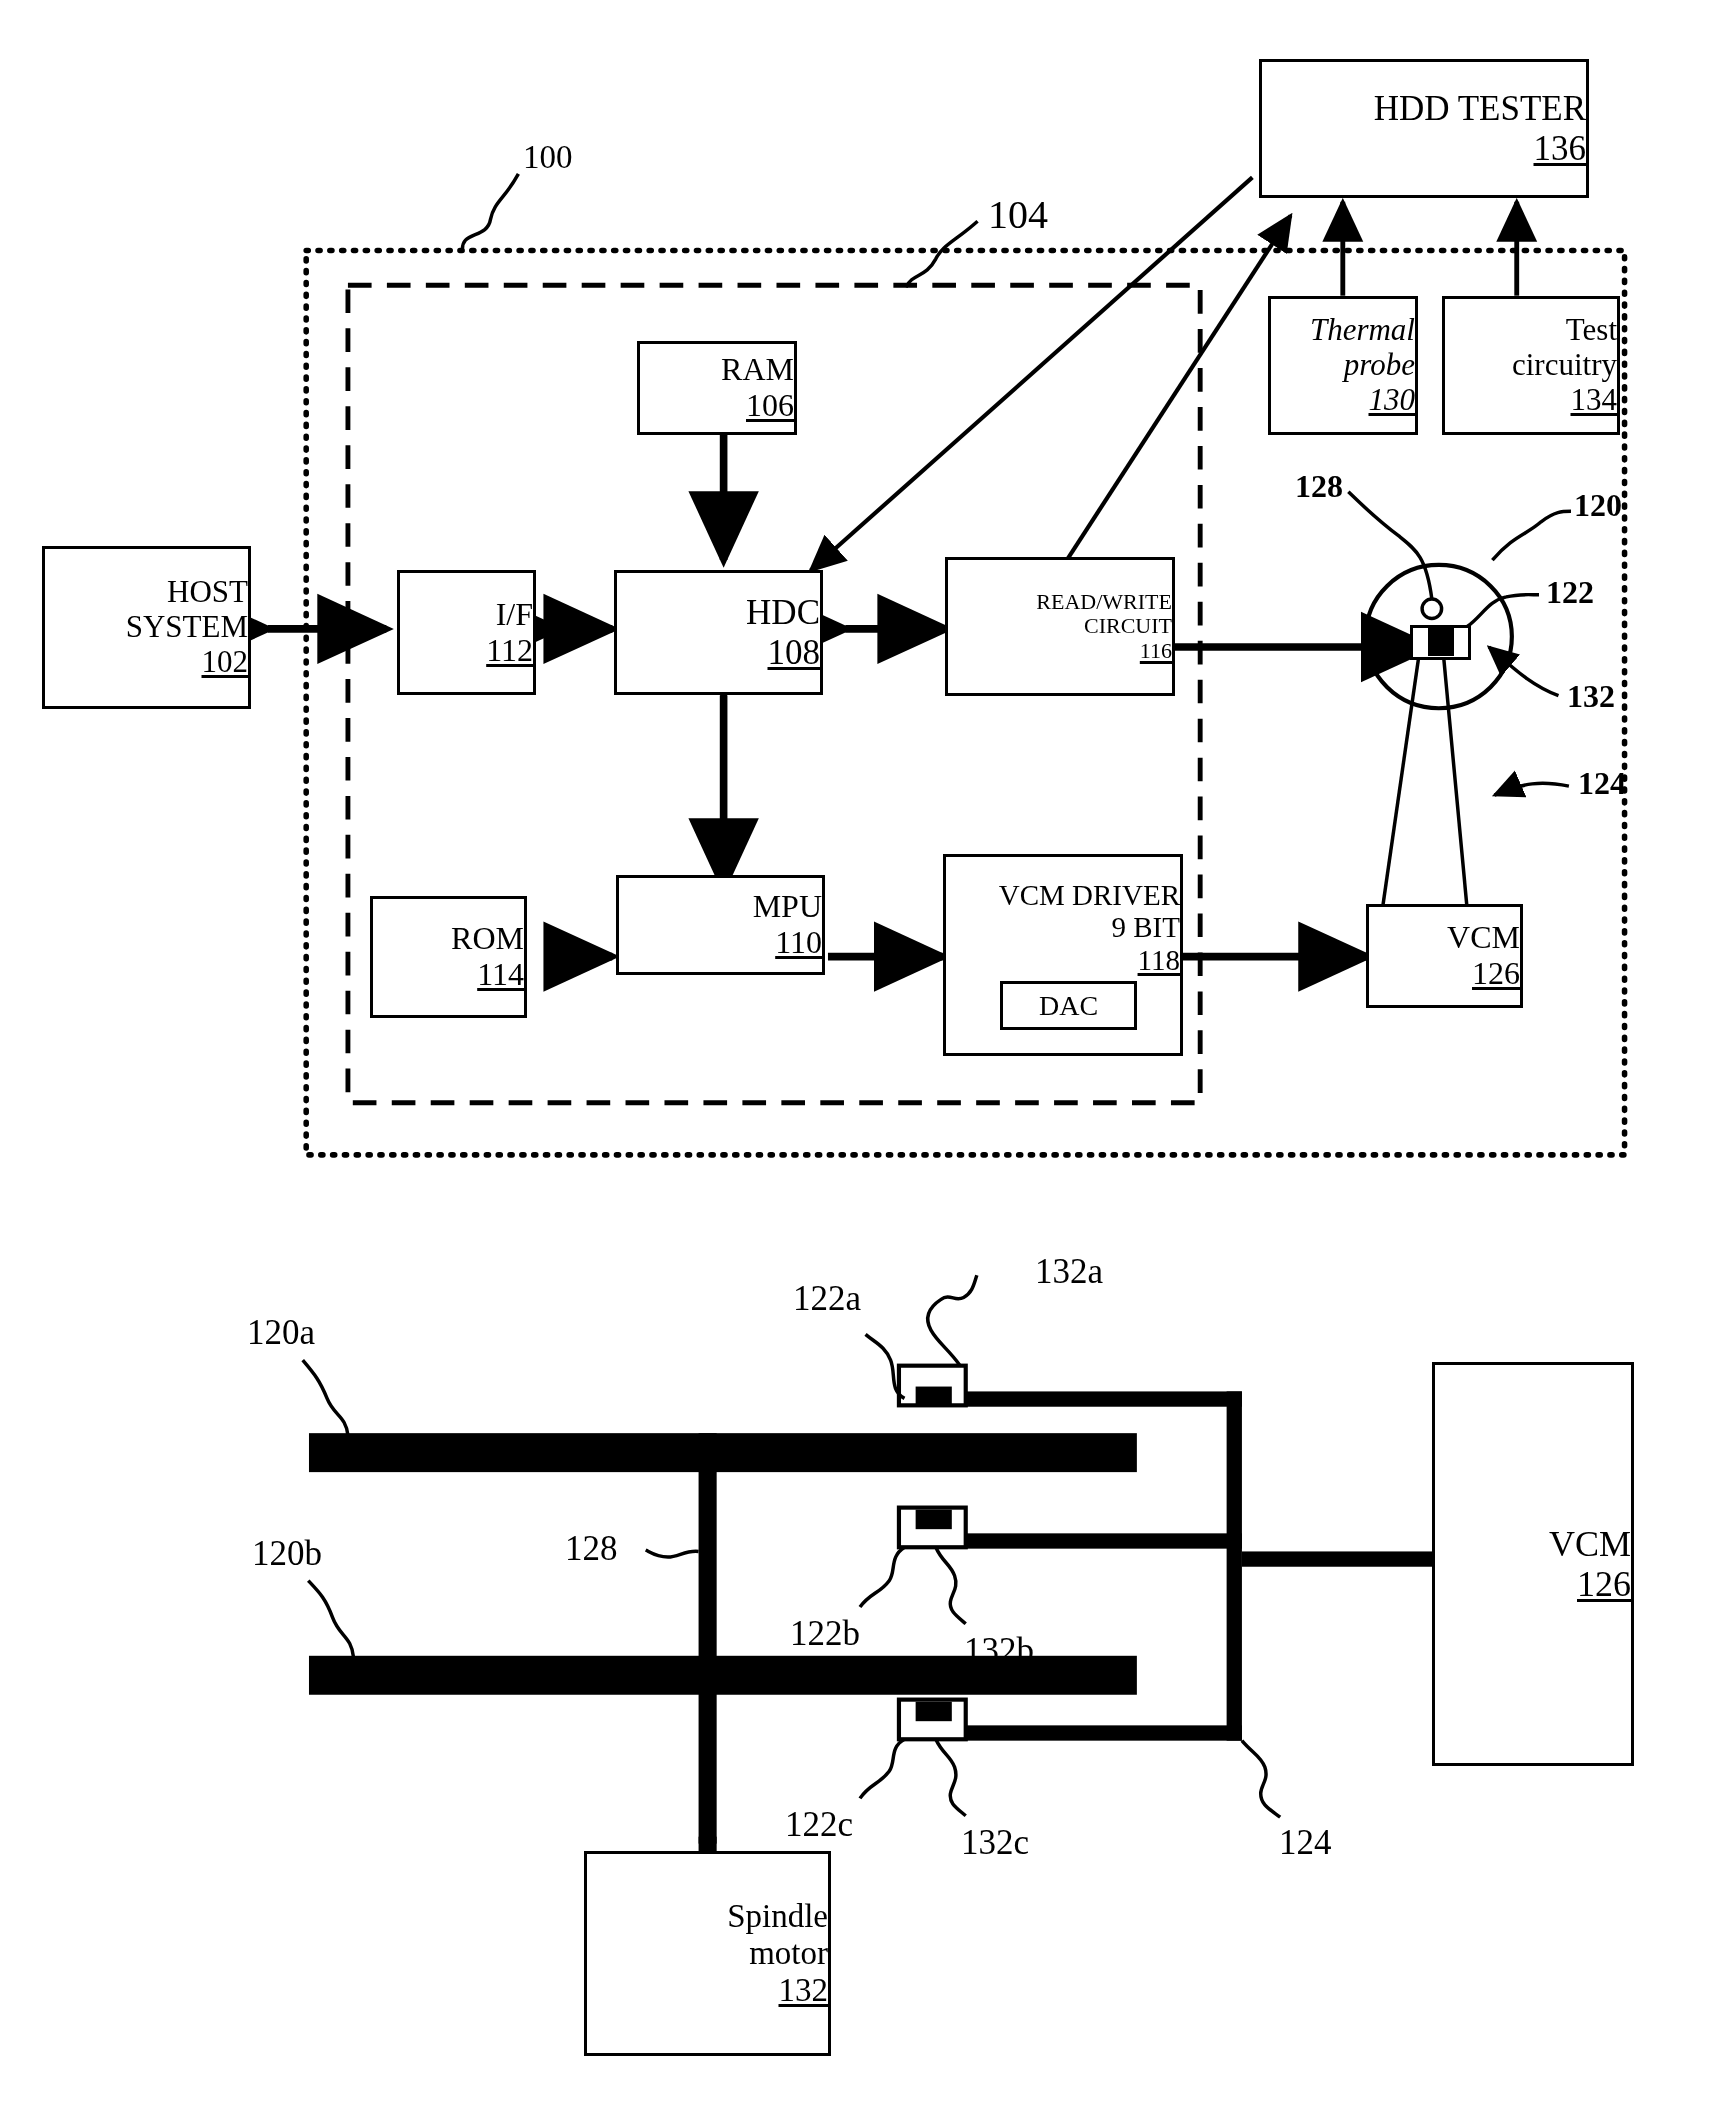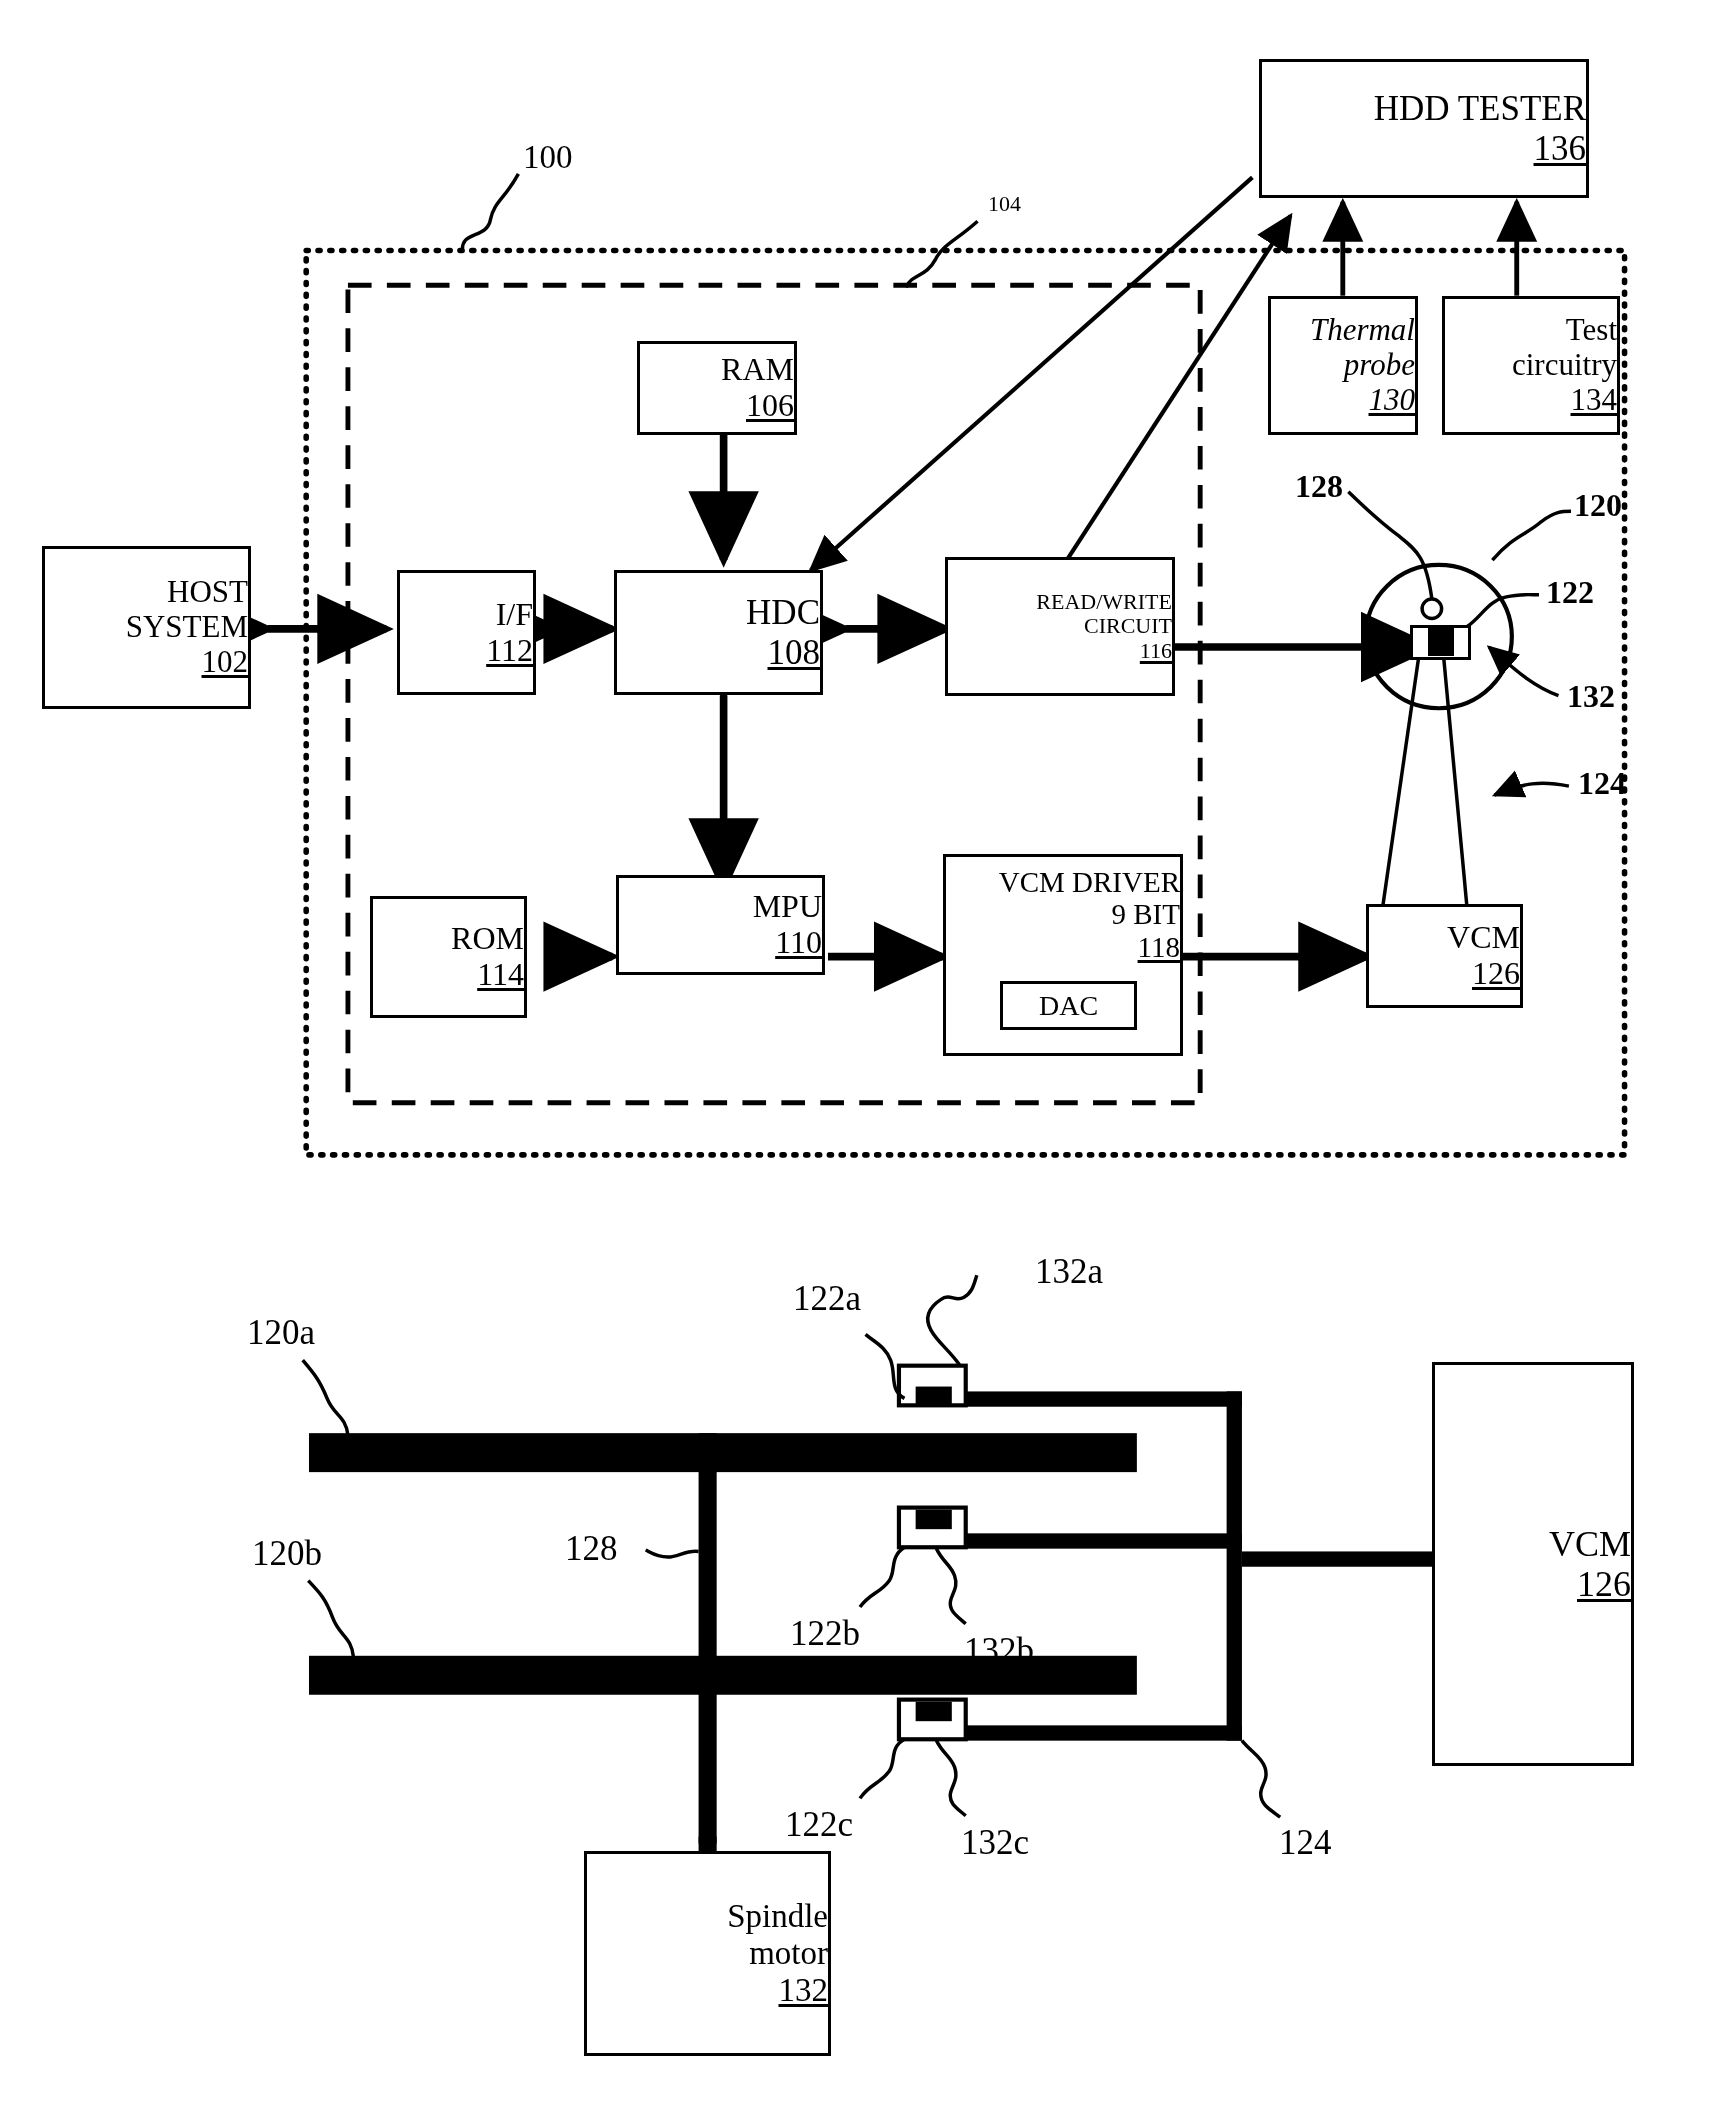--- a/index.html
+++ b/index.html
@@ -169,40 +169,40 @@
   <div class="box" style="left:370px;top:896px;width:157px;height:122px;font-size:32px;">
     <span class="t">ROM</span>
     <span class="t num">114</span>
   </div>
 
   <div class="box" style="left:616px;top:875px;width:209px;height:100px;font-size:32px;">
     <span class="t">MPU</span>
     <span class="t num">110</span>
   </div>
 
-  <div class="box" style="left:943px;top:854px;width:240px;height:202px;font-size:29px;justify-content:flex-start;padding-top:9px;">
+  <div class="box" style="left:943px;top:854px;width:240px;height:202px;font-size:29px;justify-content:flex-start;padding-top:22px;">
     <span class="t">VCM DRIVER</span>
     <span class="t">9 BIT</span>
     <span class="t num">118</span>
     <div class="small-inner" style="left:54px;top:124px;width:131px;height:43px;font-size:28px;">
       <span class="t">DAC</span>
     </div>
   </div>
 
   <div class="box" style="left:1366px;top:904px;width:157px;height:104px;font-size:32px;">
     <span class="t">VCM</span>
     <span class="t num">126</span>
   </div>
 
   <div style="position:absolute;left:1410px;top:625px;width:61px;height:35px;
               border:3.5px solid #000;background:#fff;box-sizing:border-box;"></div>
   <div style="position:absolute;left:1428px;top:628px;width:26.4px;height:28px;background:#000;"></div>
 
   <div class="ref" style="left:523px;top:139px;font-size:33px;">100</div>
-  <div class="ref" style="left:988px;top:191px;font-size:22px;">104</div>
+  <div class="ref" style="left:988px;top:191px;font-size:40px;">104</div>
   <div class="ref" style="left:1295px;top:468px;font-size:32px;font-weight:bold;">128</div>
   <div class="ref" style="left:1574px;top:487px;font-size:32px;font-weight:bold;">120</div>
   <div class="ref" style="left:1546px;top:574px;font-size:32px;font-weight:bold;">122</div>
   <div class="ref" style="left:1567px;top:678px;font-size:32px;font-weight:bold;">132</div>
   <div class="ref" style="left:1578px;top:765px;font-size:32px;font-weight:bold;">124</div>
 
   <div class="box" style="left:1432px;top:1362px;width:202px;height:404px;font-size:36px;">
     <span class="t">VCM</span>
     <span class="t num">126</span>
   </div>

